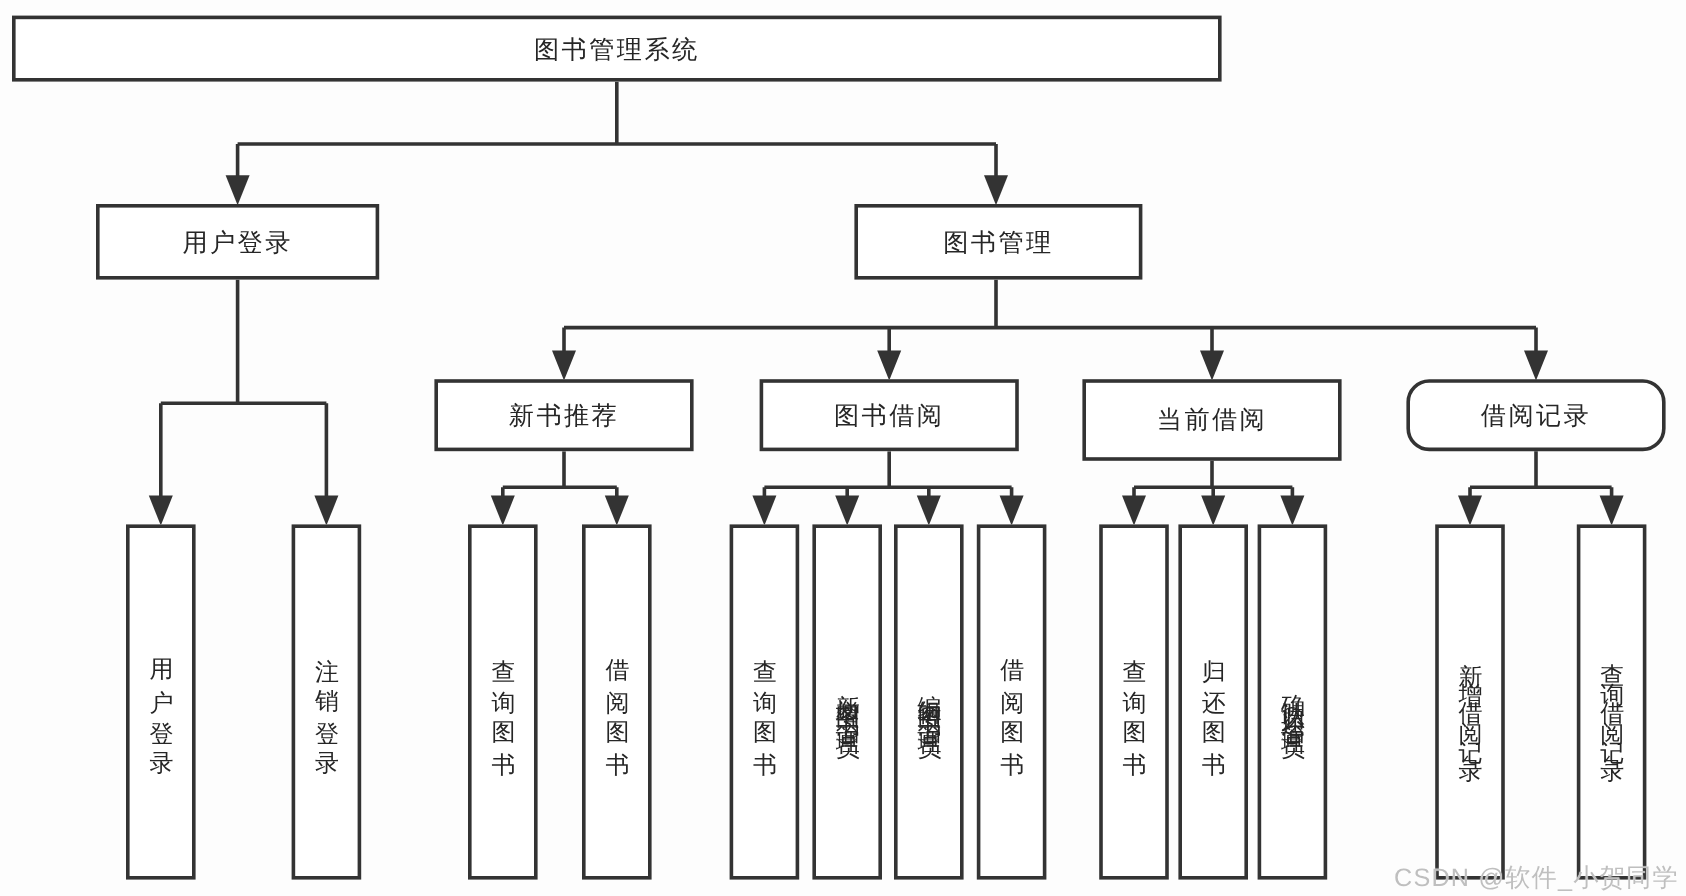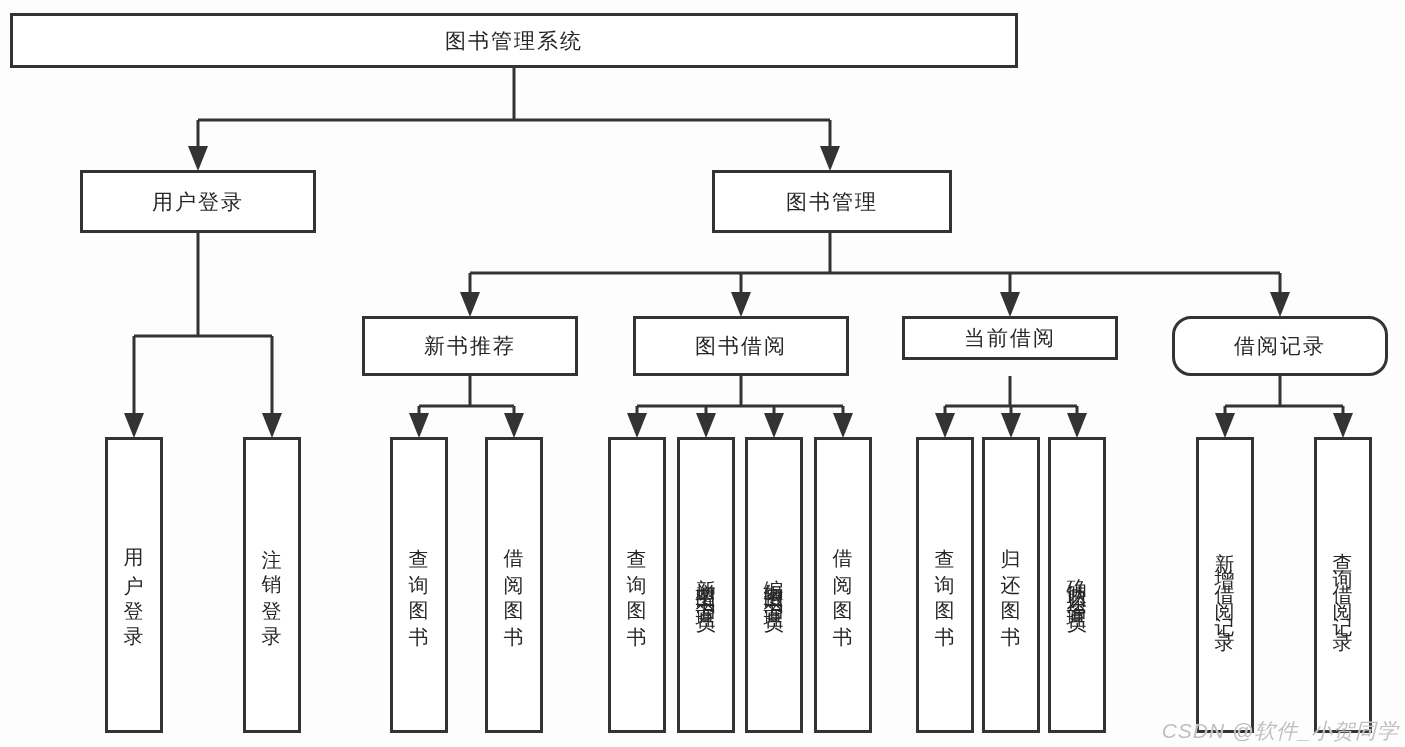--- a/index.html
+++ b/index.html
@@ -39,21 +39,20 @@
   .ls-tight { letter-spacing: 5px; }
   .watermark {
     position: absolute;
     right: 6px;
     bottom: 2px;
     font-size: 21px;
     color: #bfbfbf;
     letter-spacing: 1px;
     white-space: nowrap;
     text-shadow: 0 0 1px #ffffff;
-    font-style: italic;
   }
 </style>
 </head>
 <body>
 
 <div class="stage">
 
   <svg class="connectors" viewBox="0 0 1405 747" xmlns="http://www.w3.org/2000/svg">
     <g stroke="#333333" stroke-width="3" fill="none">
 
@@ -101,21 +100,21 @@
     </g>
   </svg>
 
   <div class="node h-node" style="left:10px; top:13px; width:1008px; height:55px;">图书管理系统</div>
 
   <div class="node h-node" style="left:80px; top:170px; width:236px; height:63px;">用户登录</div>
   <div class="node h-node" style="left:712px; top:170px; width:240px; height:63px;">图书管理</div>
 
   <div class="node h-node" style="left:362px; top:316px; width:216px; height:60px;">新书推荐</div>
   <div class="node h-node" style="left:633px; top:316px; width:216px; height:60px;">图书借阅</div>
-  <div class="node h-node" style="left:902px; top:316px; width:216px; height:44px;">当前借阅</div>
+  <div class="node h-node" style="left:902px; top:316px; width:216px; height:68px;">当前借阅</div>
   <div class="node h-node" style="left:1172px; top:316px; width:216px; height:60px;border-radius:19px;">借阅记录</div>
 
   <div class="node v-node ls-wide" style="left:105px; top:437px; width:58px; height:296px;">用户登录</div>
   <div class="node v-node ls-wide" style="left:243px; top:437px; width:58px; height:296px;">注销登录</div>
 
   <div class="node v-node ls-wide" style="left:390px; top:437px; width:58px; height:296px;">查询图书</div>
   <div class="node v-node ls-wide" style="left:485px; top:437px; width:58px; height:296px;">借阅图书</div>
 
   <div class="node v-node ls-wide" style="left:608px; top:437px; width:58px; height:296px;">查询图书</div>
   <div class="node v-node ls-tight" style="left:677px; top:437px; width:58px; height:296px;">新增图书（管理员）</div>

